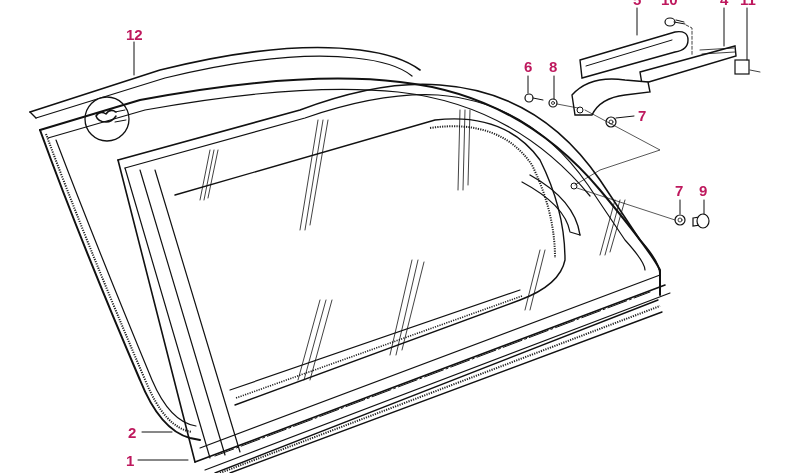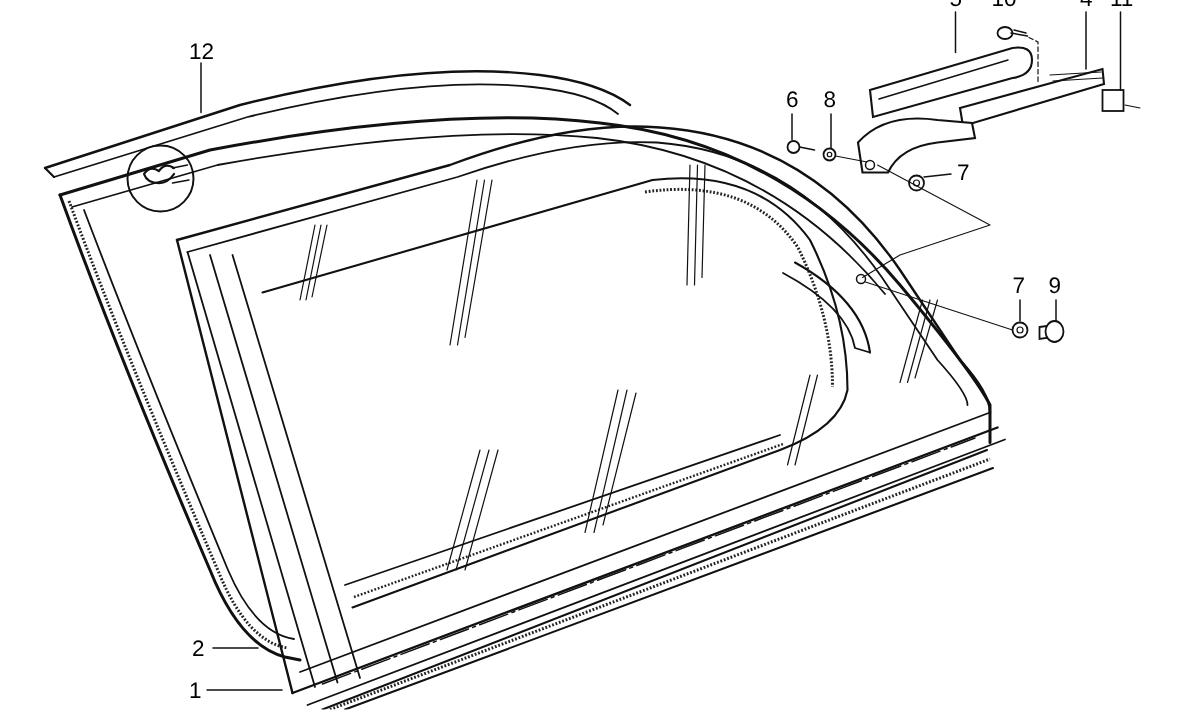--- a/index.html
+++ b/index.html
@@ -1,18 +1,18 @@
 <!DOCTYPE html>
 <html><head>
 <meta charset="utf-8">
 <style>
   html, body { margin: 0; padding: 0; background: #ffffff; }
   body { width: 799px; height: 473px; overflow: hidden; position: relative; font-family: "Liberation Sans", sans-serif; }
   #diagram { position: absolute; left: 0; top: 0; width: 799px; height: 473px; }
-  .lbl { position: absolute; font-family: "Liberation Sans", sans-serif; font-weight: normal; font-size: 15px; color: #000000; line-height: 1; }
+  .lbl { position: absolute; font-family: "Liberation Sans", sans-serif; font-weight: bold; font-size: 15px; color: #be185d; line-height: 1; }
   svg .ink { stroke: #111; fill: none; stroke-linecap: round; stroke-linejoin: round; }
   svg .fillw { fill: #fff; stroke: #111; }
   svg .rough { stroke: #222; fill: none; stroke-dasharray: 1.2 1.2; }
 </style>
 </head>
 <body>
 
 <div id="diagram">
   <svg width="799" height="473" viewBox="0 0 799 473">
 

